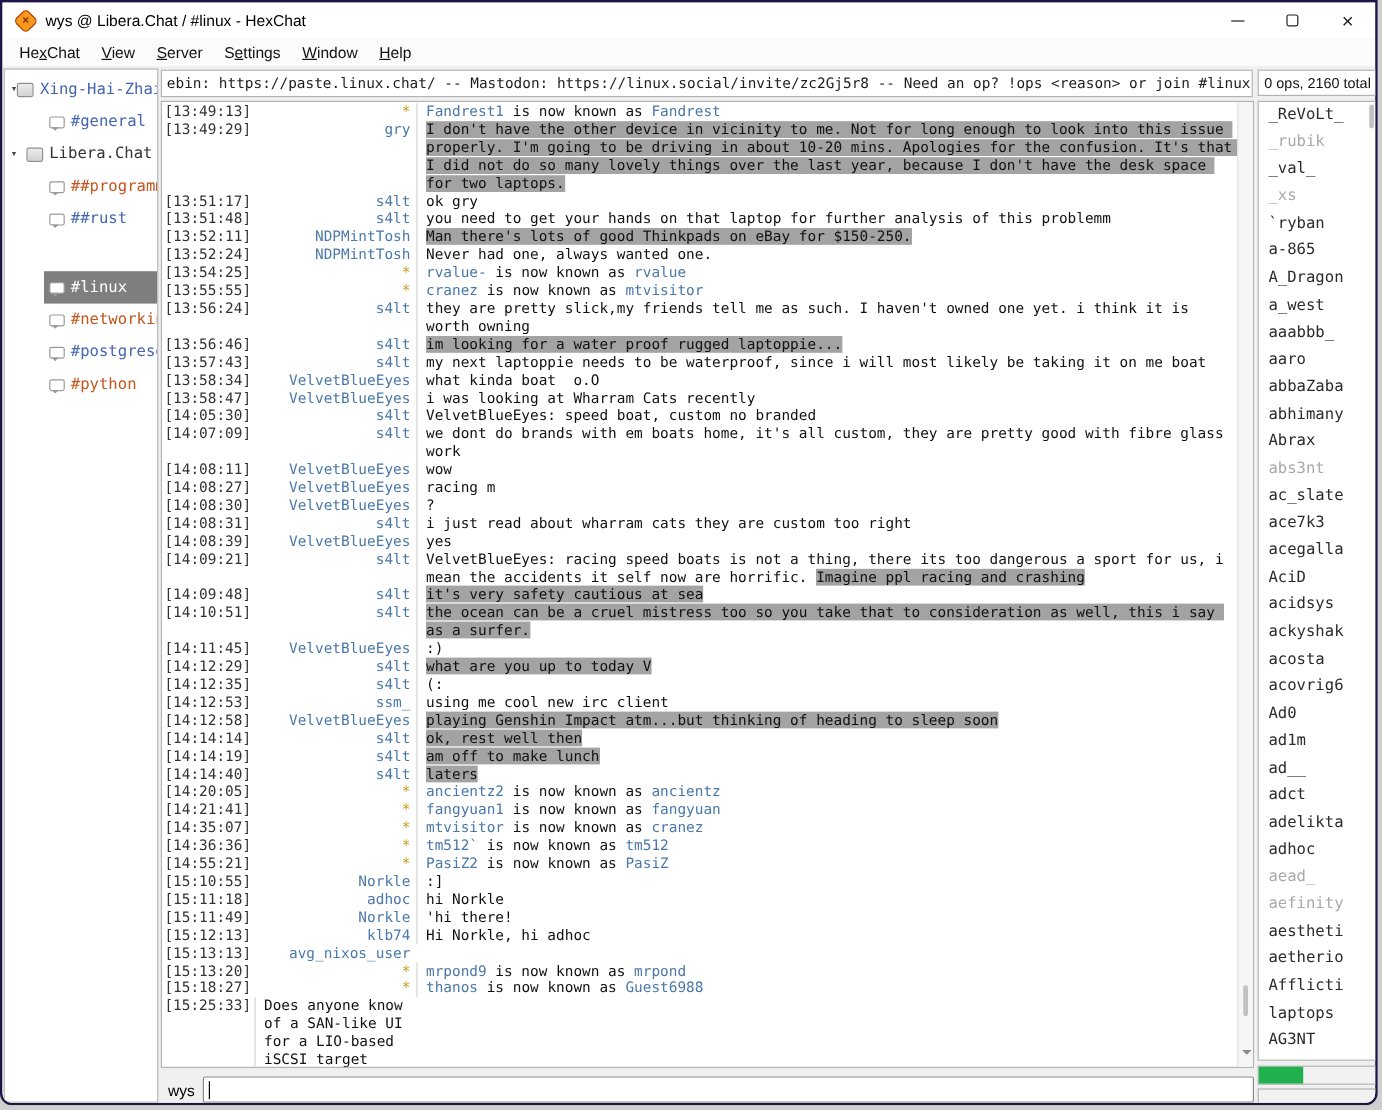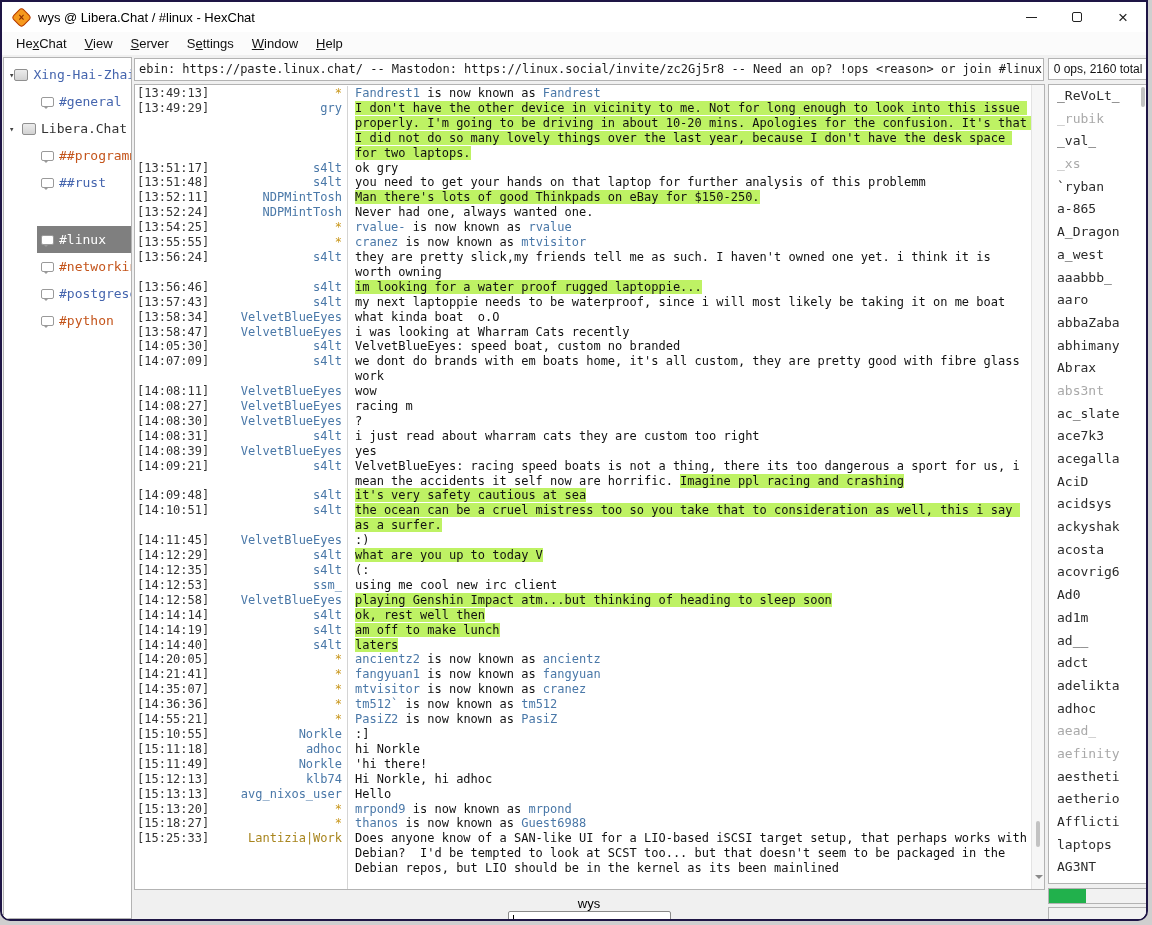--- a/index.html
+++ b/index.html
@@ -49,33 +49,33 @@
   .chat { left:132px; top:29px; width:911px; height:806px; overflow:hidden; }
   .chat-inner { margin-right:14px; padding-top:1px; }
   .crow { display:grid; grid-template-columns:77px 135px 1fr; font-family:"DejaVu Sans Mono",monospace;
           font-size:12px; line-height:14.9px; }
   .crow.spacer { height:14.9px; }
   .ts { color:#333; padding-left:2px; white-space:nowrap; }
   .nickcol { text-align:right; padding-right:5px; white-space:nowrap; overflow:hidden; }
   .star { color:#c9971c; }
   .n-blue { color:#4a78a8; } .n-gold { color:#a8851e; }
   .msg { border-left:1px solid #d4d4d4; padding-left:7px; white-space:pre-wrap; word-wrap:break-word; color:#111; }
-  .seg-hl { background:#bef264; }
+  .seg-hl { background:#a3a3a3; }
   .seg-nick { color:#4a78a8; }
   .chat-sb { position:absolute; right:0; top:0; bottom:0; width:13px; background:#f6f6f6; border-left:1px solid #e3e3e3; }
   .chat-sb .thumb { position:absolute; right:4px; bottom:42px; width:4px; height:26px; background:#c2c2c2; border-radius:2px; }
   .chat-sb .arr { position:absolute; bottom:6px; left:3px; border:4px solid transparent; border-top-color:#8a8a8a; }
   
   .userlist { left:1046px; top:29px; width:100px; height:800px; overflow:hidden; position:absolute; }
   .user { height:22.7px; line-height:22.7px; padding-left:8px; font-family:"DejaVu Sans Mono",monospace;
           font-size:13px; color:#2b2b2b; white-space:nowrap; overflow:hidden; }
   .user.away { color:#a9a9a9; }
   .ul-sb { position:absolute; right:2px; top:2px; width:4px; height:20px; background:#c2c2c2; border-radius:2px; }
   
-  .inputrow { position:absolute; left:132px; top:841px; width:911px; height:24px; display:flex; align-items:center;flex-direction:column; }
+  .inputrow { position:absolute; left:132px; top:841px; width:911px; height:24px; display:flex; align-items:center; }
   .nick-label { font-size:13px; color:#000; margin:0 7px 0 6px; }
   .input-box { flex:1; height:22px; background:#fff; border:1px solid #8a8a8a; border-radius:2px; position:relative; }
   .input-box input { width:100%; height:100%; border:none; outline:none; background:transparent;
                      font-family:"DejaVu Sans Mono",monospace; font-size:12px; padding:0 4px; }
   .caret { position:absolute; left:4px; top:3px; width:1px; height:15px; background:#000; }
   
   .meter { position:absolute; left:1046px; width:100px; background:#f2f2f2; border:1px solid #b3b3b3; }
   .meter1 { top:833px; height:16px; }
   .meter2 { top:852px; height:13px; }
   .meter-fill { height:100%; background:#21b14c; }
@@ -354,35 +354,33 @@
             <div class="msg"><span class="seg-plain">'hi there!</span></div>
           </div>
           <div class="crow">
             <span class="ts">[15:12:13]</span>
             <span class="nickcol n-blue">klb74</span>
             <div class="msg"><span class="seg-plain">Hi Norkle, hi adhoc</span></div>
           </div>
           <div class="crow">
             <span class="ts">[15:13:13]</span>
             <span class="nickcol n-blue">avg_nixos_user</span>
-            <div class="msg"><span class="seg-plain">Hello</span></div>
           </div>
           <div class="crow">
             <span class="ts">[15:13:20]</span>
             <span class="nickcol star">*</span>
             <div class="msg"><span class="seg-nick">mrpond9</span><span class="seg-plain"> is now known as </span><span class="seg-nick">mrpond</span></div>
           </div>
           <div class="crow">
             <span class="ts">[15:18:27]</span>
             <span class="nickcol star">*</span>
             <div class="msg"><span class="seg-nick">thanos</span><span class="seg-plain"> is now known as </span><span class="seg-nick">Guest6988</span></div>
           </div>
           <div class="crow">
             <span class="ts">[15:25:33]</span>
-            <span class="nickcol n-gold">Lantizia|Work</span>
             <div class="msg"><span class="seg-plain">Does anyone know of a SAN-like UI for a LIO-based iSCSI target setup, that perhaps works with Debian?  I'd be tempted to look at SCST too... but that doesn't seem to be packaged in the Debian repos, but LIO should be in the kernel as its been mainlined</span></div>
           </div>
           <div class="crow spacer">
             <span class="ts"></span>
             <span class="nickcol"></span>
             <div class="msg"></div>
           </div>
         </div>
       <div class="chat-sb">
         <div class="thumb"></div>

